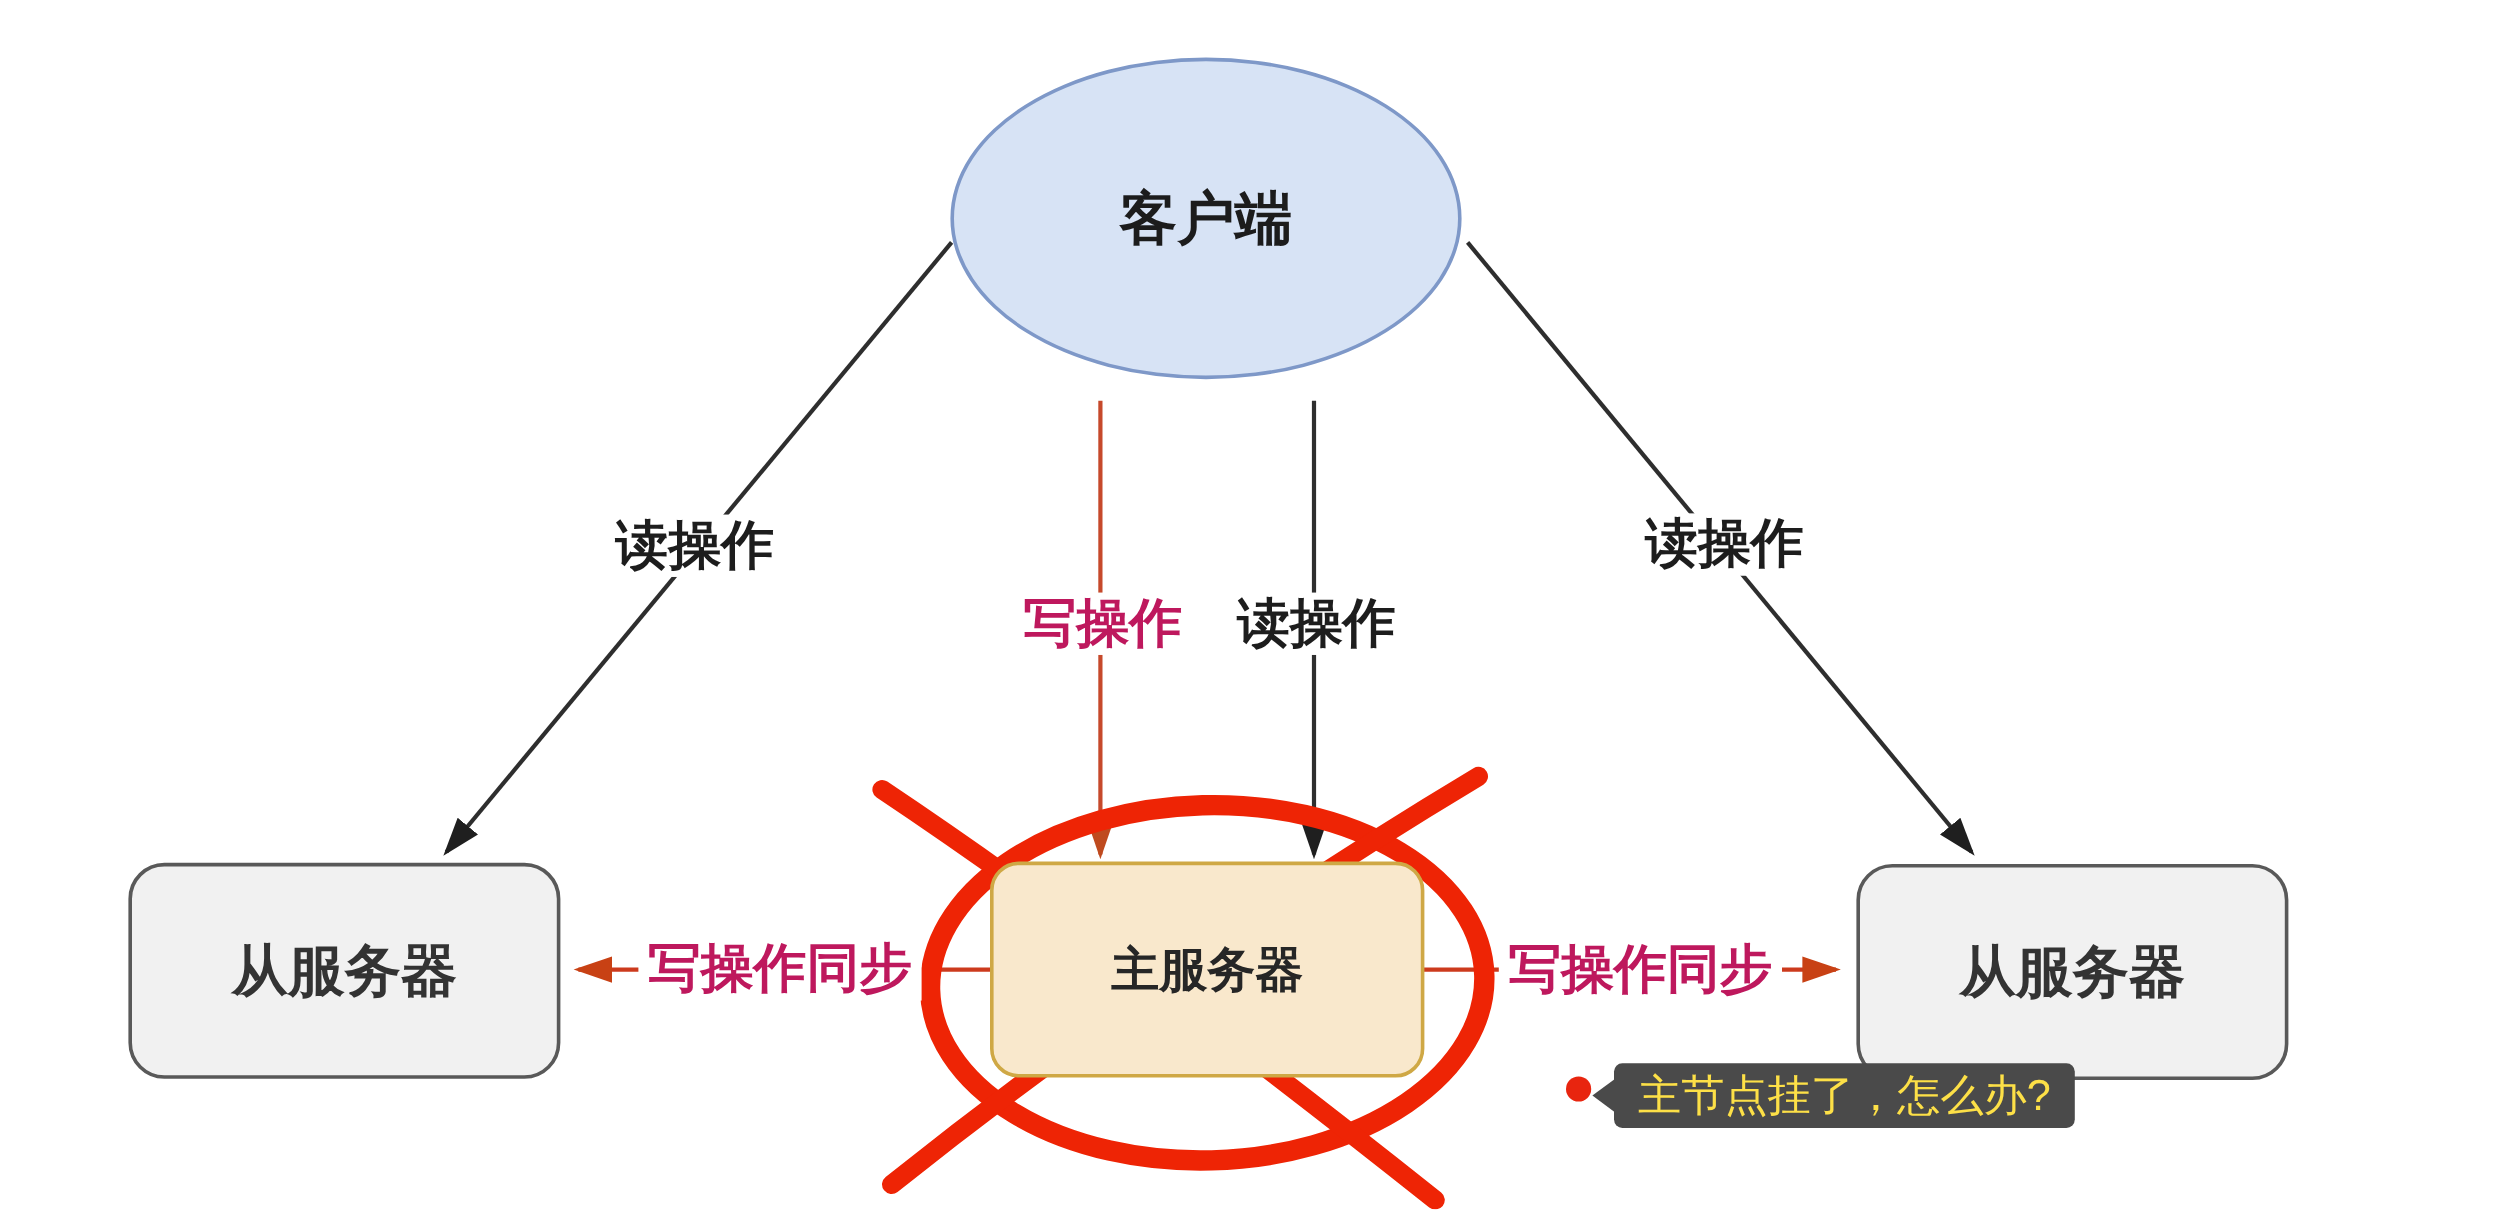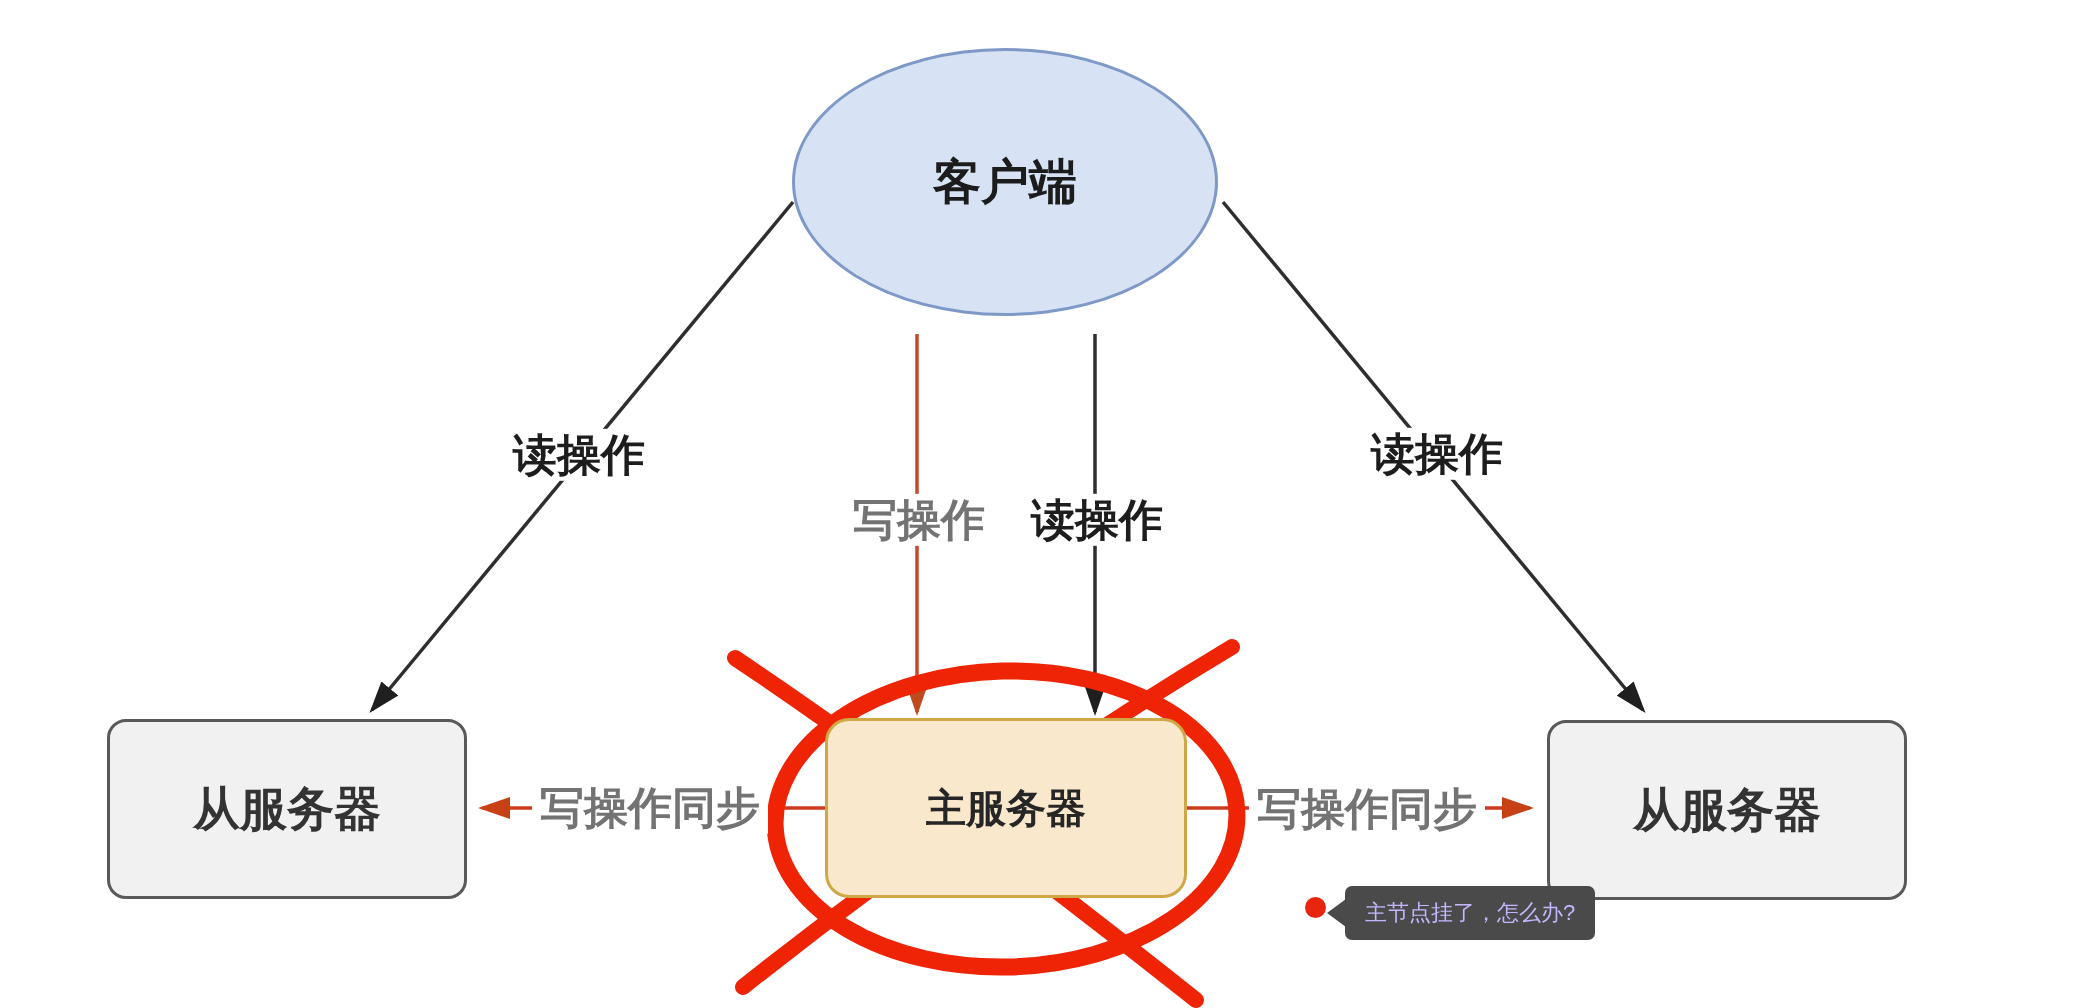--- a/index.html
+++ b/index.html
@@ -35,21 +35,21 @@
     background: #d7e3f5;
     border: 3px solid #7e98c8;
     border-radius: 50%;
     font-size: 48px;
     color: #1c1c1c;
   }
   .slave-box {
     width: 360px; height: 180px;
     background: #f1f1f1;
     border: 3px solid #595959;
-    border-radius: 19px;
+    border-radius: 30px;
     font-size: 47px;
     color: #333333;
   }
   .slave-left  { left: 107px;  top: 719px; }
   .slave-right { left: 1547px; top: 720px; }
   .master-box {
     left: 825px; top: 718px;
     width: 362px; height: 180px;
     background: #f9e8cc;
     border: 3px solid #cfa845;
@@ -61,35 +61,35 @@
     position: absolute;
     transform: translate(-50%, -50%);
     background: #ffffff;
     padding: 2px 8px;
     font-size: 44px;
     font-weight: 700;
     white-space: nowrap;
     line-height: 1.1;
   }
   .edge-label.black { color: #1d1d1d; text-align: right; }
-  .edge-label.red   { color: #737373; }
+  .edge-label.red   { color: #be185d; }
   .lbl-read-left   { left: 579px;  top: 455px; }
   .lbl-read-mid    { left: 1097px; top: 520px; }
   .lbl-write-mid   { left: 919px;  top: 520px; }
   .lbl-read-right  { left: 1437px; top: 454px; }
   .lbl-sync-left   { left: 650px;  top: 808px; }
   .lbl-sync-right  { left: 1367px; top: 809px; }
   .tooltip {
     position: absolute;
     left: 1345px; top: 886px;
     height: 54px;
     background: #4a4a4a;
     border-radius: 7px;
-    color: #c4b5fd;
-    font-size: 22px;
+    color: #fde047;
+    font-size: 36px;
     line-height: 54px;
     padding: 0 20px;
     white-space: nowrap;
   }
   .tooltip-tail {
     position: absolute;
     left: 1327px; top: 899px;
     width: 0; height: 0;
     border-top: 14px solid transparent;
     border-bottom: 14px solid transparent;

